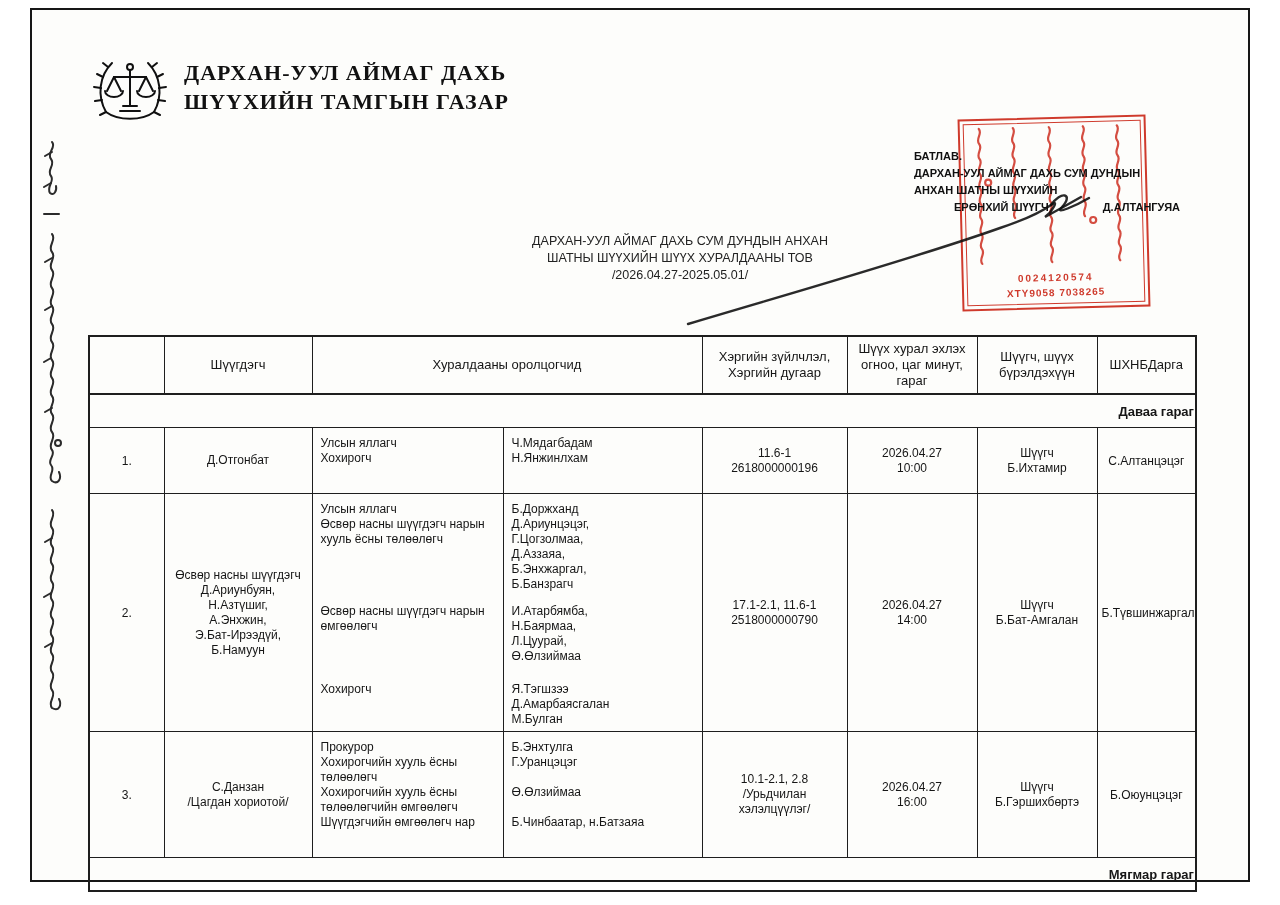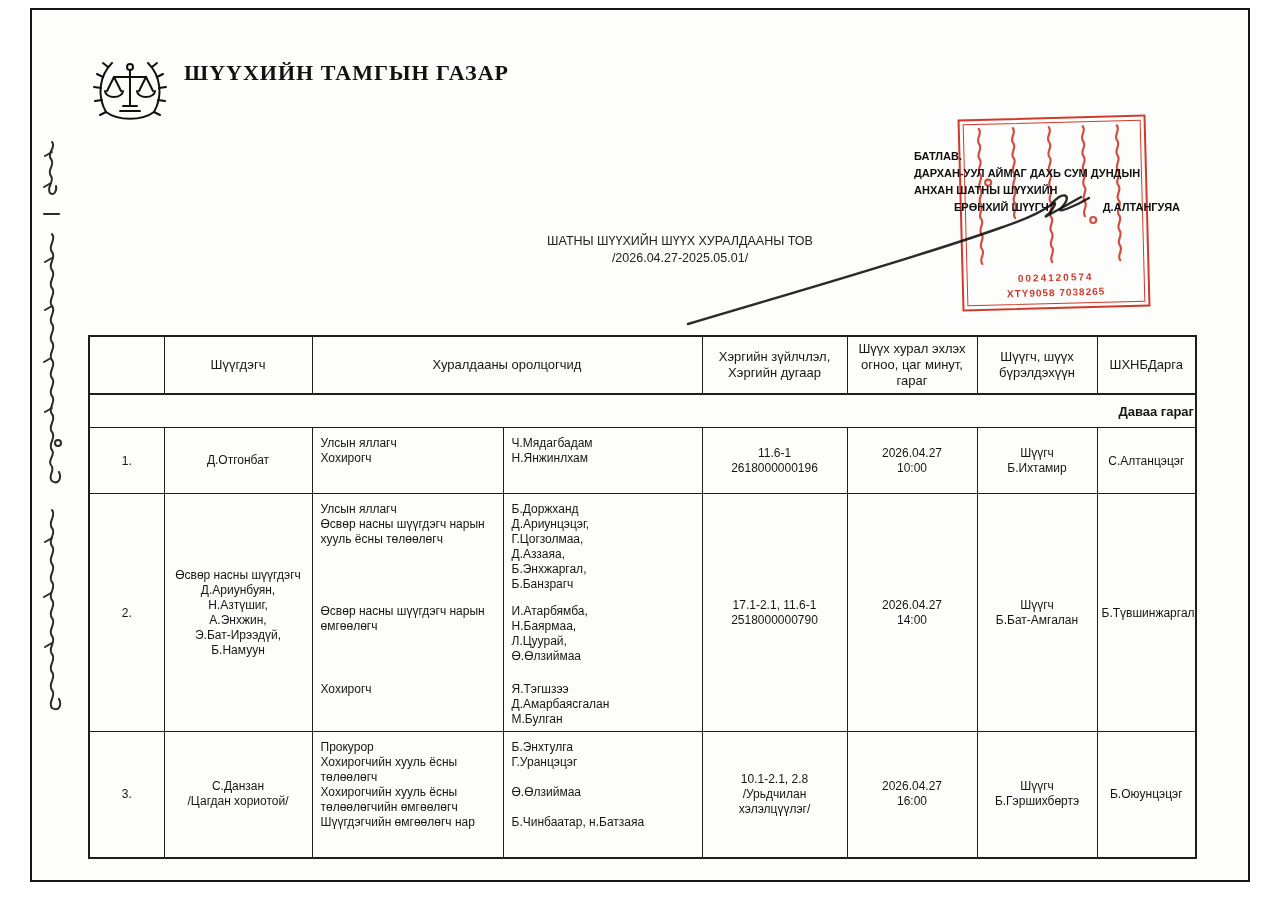--- a/index.html
+++ b/index.html
@@ -124,24 +124,26 @@
     <path d="M24,27 L31,41"></path>
     <path d="M15,41 A9,6 0 0 0 33,41"></path>
   <path d="M56,27 L49,41"></path>
     <path d="M56,27 L63,41"></path>
     <path d="M47,41 A9,6 0 0 0 65,41"></path>
   <path d="M33,56 h14"></path>
     <path d="M30,61 h20"></path>
 </svg>
 
 <div class="org-name">
+  <div>ДАРХАН-УУЛ АЙМАГ ДАХЬ</div>
   <div>ШҮҮХИЙН ТАМГЫН ГАЗАР</div>
 </div>
 
 <div class="doc-title">
+  <div>ДАРХАН-УУЛ АЙМАГ ДАХЬ СУМ ДУНДЫН АНХАН</div>
   <div>ШАТНЫ ШҮҮХИЙН ШҮҮХ ХУРАЛДААНЫ ТОВ</div>
   <div>/2026.04.27-2025.05.01/</div>
 </div>
 
 <div class="stamp-box">
   <svg class="stamp-script" viewBox="0 0 177 148" fill="none" stroke="#cf3a2c" stroke-width="2.2" stroke-opacity="0.9" stroke-linecap="round">
     <path d="M16,6 c4,5 -4,10 0,15 c4,5 -4,10 0,15 c4,5 -4,10 0,15 c4,5 -4,10 0,15 c4,5 -4,10 0,15 c4,5 -4,10 0,15 c4,5 -4,10 0,15 c4,5 -4,10 0,15 c4,5 -4,10 0,15"></path>
     <path d="M50,6 c4,5 -4,10 0,15 c4,5 -4,10 0,15 c4,5 -4,10 0,15 c4,5 -4,10 0,15 c4,5 -4,10 0,15 c4,5 -4,10 0,15"></path>
     <path d="M86,6 c4,5 -4,10 0,15 c4,5 -4,10 0,15 c4,5 -4,10 0,15 c4,5 -4,10 0,15 c4,5 -4,10 0,15 c4,5 -4,10 0,15 c4,5 -4,10 0,15 c4,5 -4,10 0,15 c4,5 -4,10 0,15"></path>
     <path d="M120,6 c4,5 -4,10 0,15 c4,5 -4,10 0,15 c4,5 -4,10 0,15 c4,5 -4,10 0,15 c4,5 -4,10 0,15 c4,5 -4,10 0,15"></path>
@@ -353,14 +355,17 @@
         </td>
     <td class="c">
           <div class="stack">
             <div>Шүүгч</div>
             <div>Б.Гэршихбөртэ</div>
           </div>
         </td>
     <td class="c">Б.Оюунцэцэг</td>
   </tr>
 
+  <tr class="day-row" style="height:32px">
+    <td colspan="8">Мягмар гараг</td>
+  </tr>
   </tbody>
 </table>
 
 </body></html>

